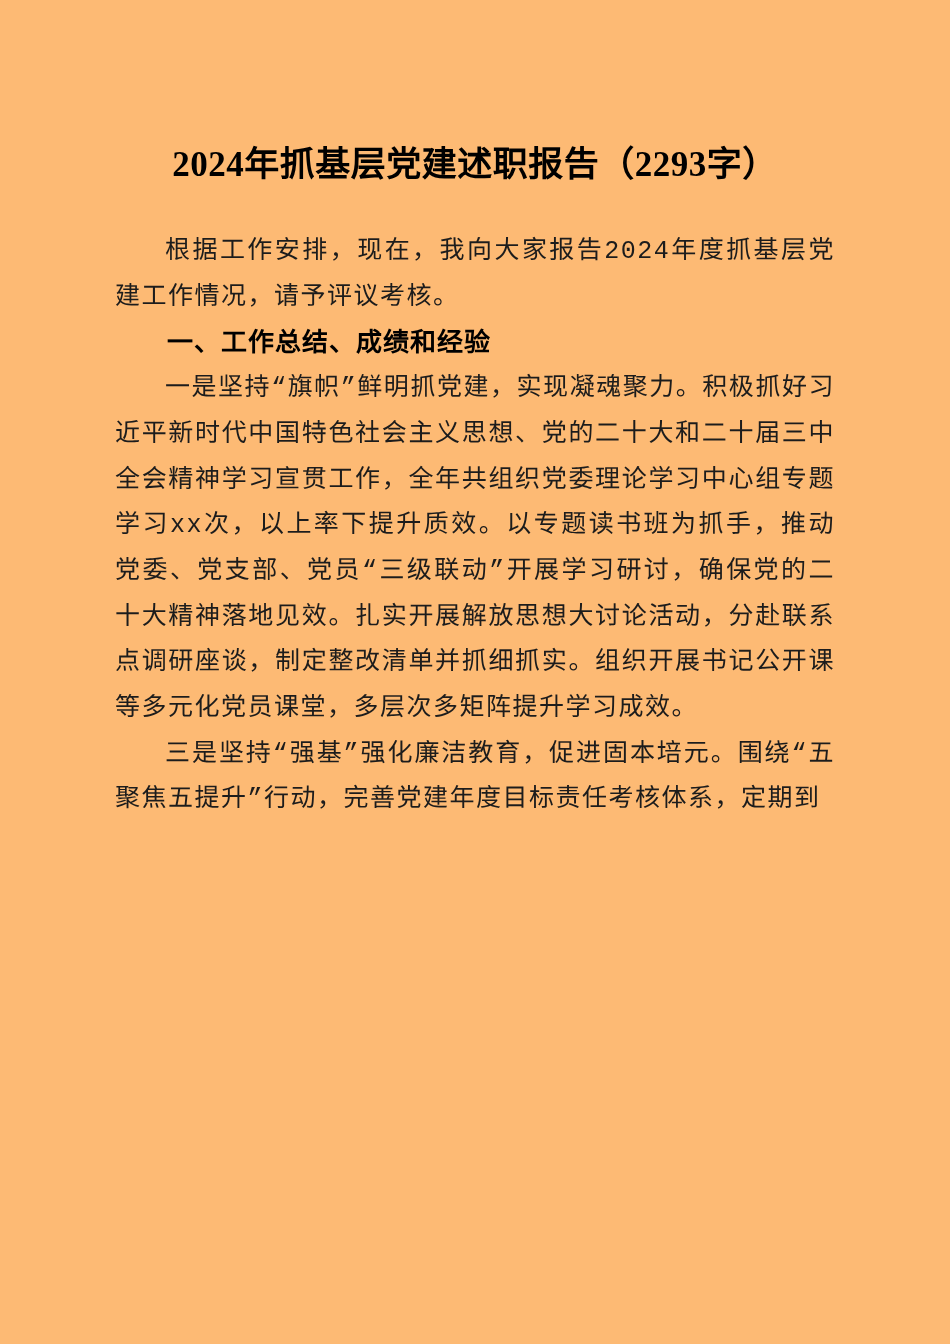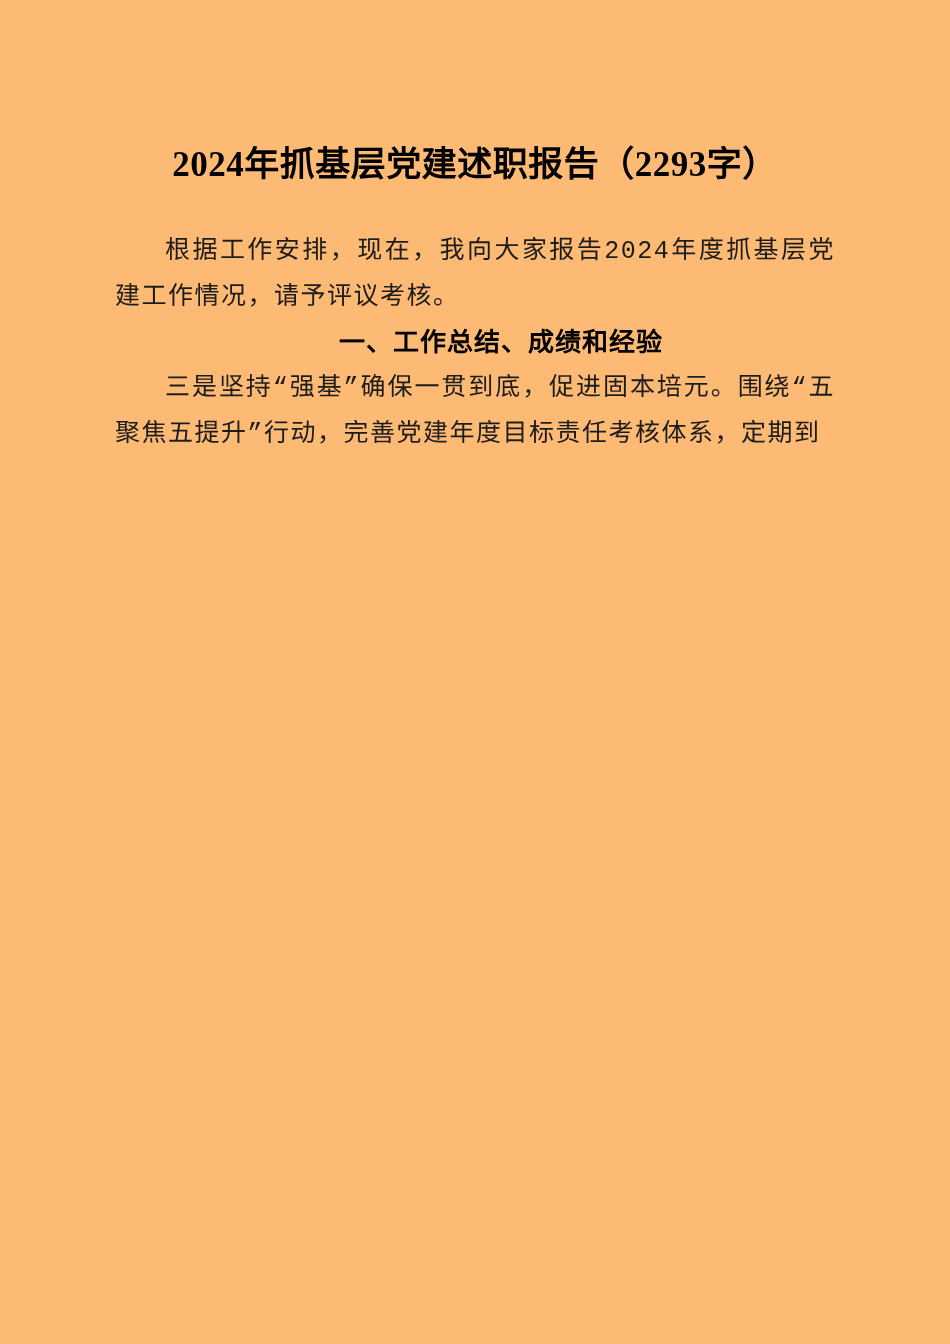--- a/index.html
+++ b/index.html
@@ -45,32 +45,33 @@
     letter-spacing: 1.5px;
   }
 
   .section-heading {
     font-family: "Liberation Sans", "DejaVu Sans", sans-serif;
     font-size: 26px;
     font-weight: 700;
     color: #000000;
     line-height: 45.7px;
     text-indent: 2em;
-    text-align: center;
+    text-align: left;
     letter-spacing: 1px;
   }
 </style>
 </head>
 <body>
 
 <div class="page">
 
   <h1 class="doc-title">2024年抓基层党建述职报告（2293字）</h1>
 
   <p class="body-para">根据工作安排，现在，我向大家报告2024年度抓基层党建工作情况，请予评议考核。</p>
 
   <h2 class="section-heading">一、工作总结、成绩和经验</h2>
 
+  <p class="body-para">一是坚持“旗帜”鲜明抓党建，实现凝魂聚力。积极抓好习近平新时代中国特色社会主义思想、党的二十大和二十届三中全会精神学习宣贯工作，全年共组织党委理论学习中心组专题学习xx次，以上率下提升质效。以专题读书班为抓手，推动党委、党支部、党员“三级联动”开展学习研讨，确保党的二十大精神落地见效。扎实开展解放思想大讨论活动，分赴联系点调研座谈，制定整改清单并抓细抓实。组织开展书记公开课等多元化党员课堂，多层次多矩阵提升学习成效。</p>
 
 
-  <p class="body-para">三是坚持“强基”确保一贯到底，促进固本培元。围绕“五聚焦五提升”行动，完善党建年度目标责任考核体系，定期到</p>
+  <p class="body-para">三是坚持“强基”强化廉洁教育，促进固本培元。围绕“五聚焦五提升”行动，完善党建年度目标责任考核体系，定期到</p>
 
 </div>
 
 </body></html>

